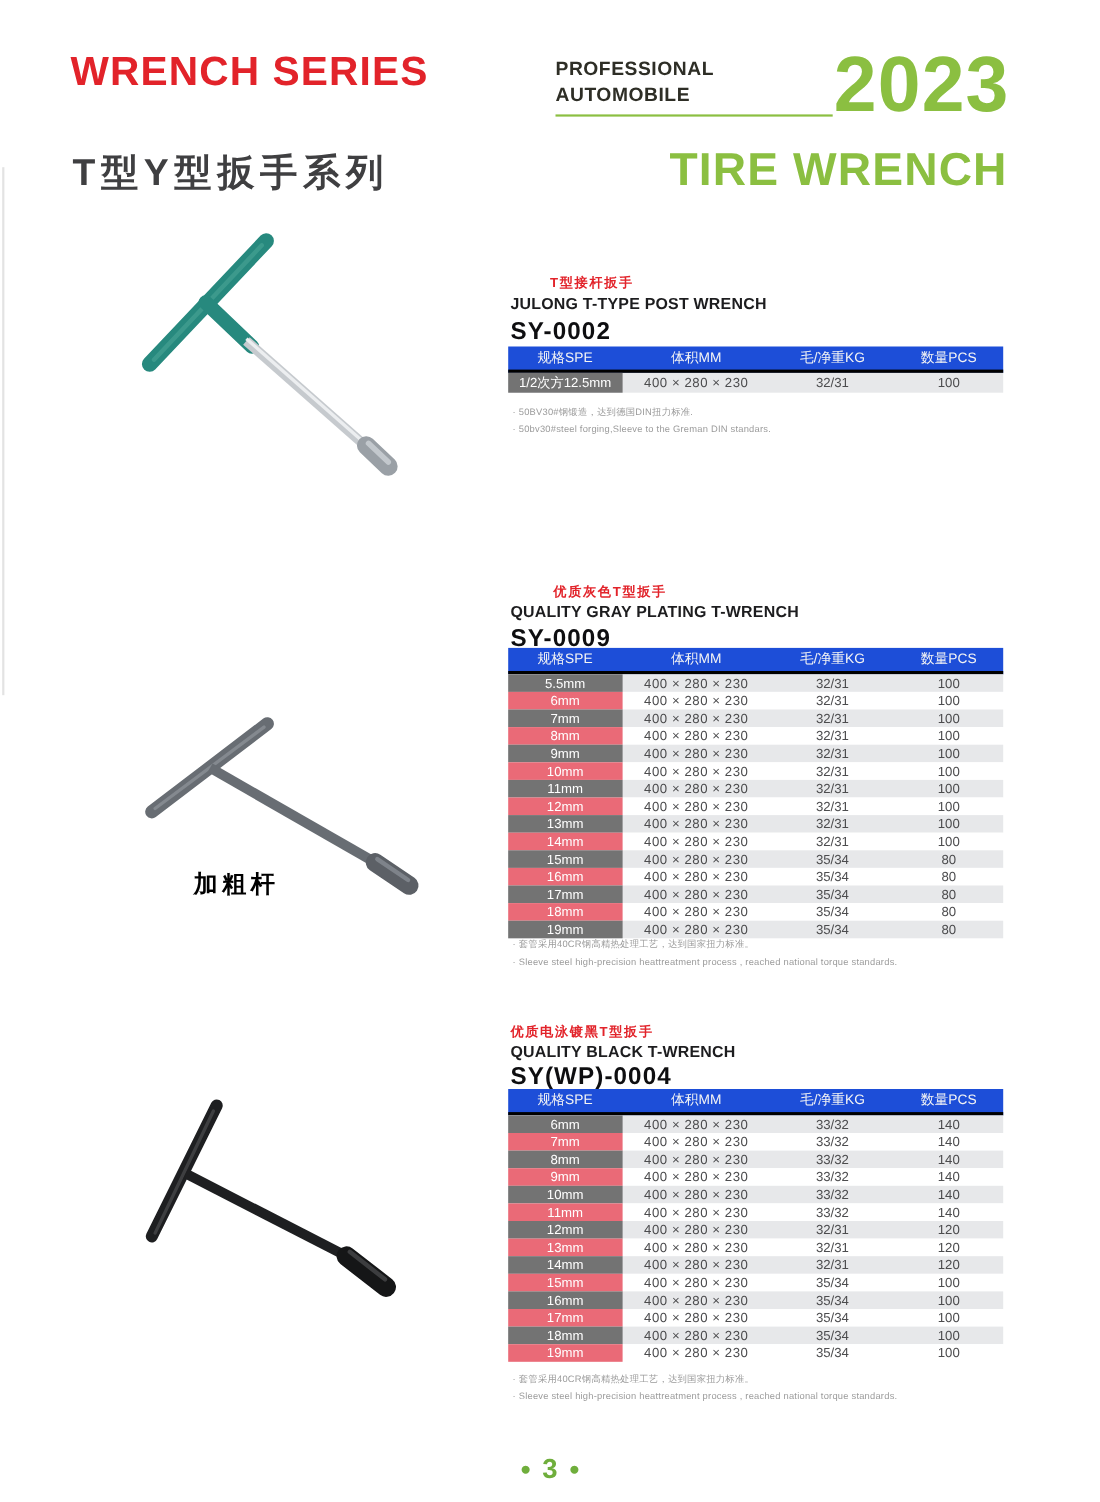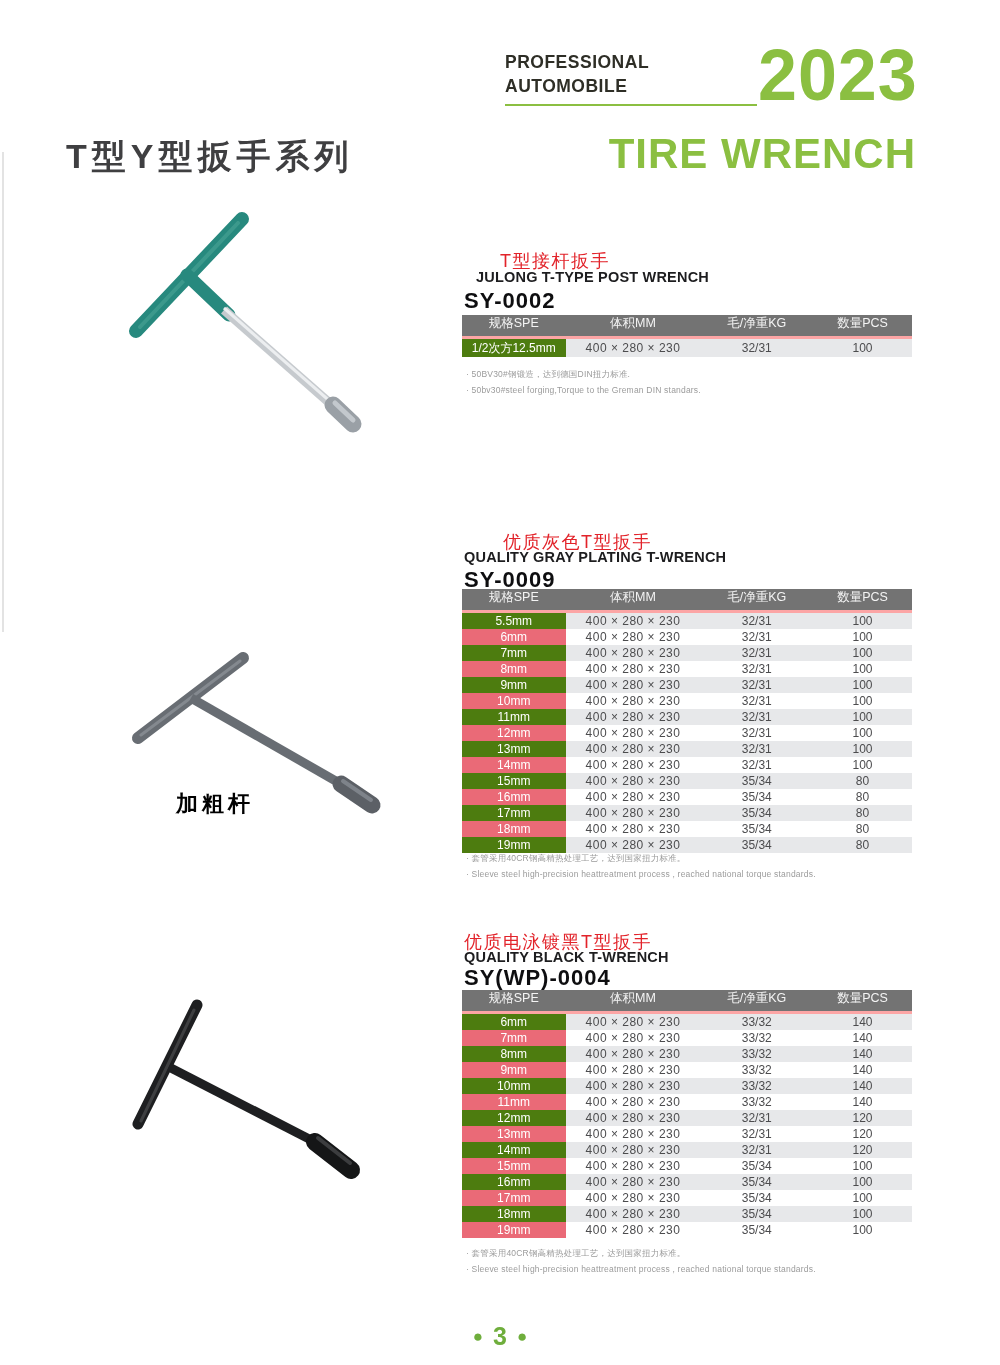--- a/index.html
+++ b/index.html
@@ -19,53 +19,54 @@
   
   .brand{left:505px;top:50px;width:255px;color:#2e2e26;font-weight:bold;
          font-size:17.5px;line-height:24px;letter-spacing:0.5px;}
   .brand-rule{left:505px;top:104px;width:252px;height:2px;background:#8bbf41;}
   .year{left:758px;top:36px;width:160px;color:#8bbf41;font-weight:bold;
         font-size:70px;letter-spacing:1px;transform:scaleY(1.02);}
   .category{left:420px;top:130px;width:496px;color:#8bbf41;font-weight:bold;
             font-size:42px;text-align:right;letter-spacing:1px;}
 
   
-  .sec-cn{color:#e2232a;font-weight:normal;font-size:18px;letter-spacing:1.5px;}
+  .sec-cn{color:#e2232a;font-weight:bold;font-size:12px;letter-spacing:1.5px;}
   .sec-en{color:#1d1d1f;font-weight:bold;font-size:14.5px;letter-spacing:0.2px;}
   .sec-model{color:#0e0e10;font-weight:bold;font-size:22px;letter-spacing:1px;}
 
   
   .tbl{left:462px;width:450px;}
-  .thead{display:flex;background:#737373;height:21px;
-         border-bottom:3px solid #fca5a5;}
+  .thead{display:flex;align-items:center;background:#1d4ed8;height:21px;
+         border-bottom:3px solid #000000;}
   .thead .h{color:#f4f4f4;font-size:12.5px;text-align:center;}
   .w-spec{width:23%;} .w-vol{width:30%;} .w-wt{width:25%;} .w-qty{width:22%;}
   .trow{display:flex;align-items:center;height:16px;}
   .rows-tall .trow{height:18px;}
   .trow.odd{background:#e7e8ea;} .trow.even{background:#ffffff;}
   .c{text-align:center;font-size:12px;color:#4c4c4e;}
   .c.vol{letter-spacing:0.5px;}
   .c.spec{color:#ffffff;height:100%;display:flex;align-items:center;justify-content:center;}
-  .spec-dark{background:#4d7c0f;} .spec-light{background:#ea6a77;}
+  .spec-dark{background:#737373;} .spec-light{background:#ea6a77;}
 
   .note{font-size:8.5px;color:#9b9b9b;letter-spacing:0.2px;}
 
   .bold-bar-label{color:#000000;font-weight:bold;font-size:22px;letter-spacing:4px;}
 
   
   .page-num{left:440px;top:1322px;width:120px;text-align:center;color:#6fae3c;
             font-weight:bold;font-size:25px;}
   .page-num .dot{font-size:17px;vertical-align:3px;padding:0 10px;}
 </style>
 </head>
 <body>
 
 <div class="abs left-rule"></div>
 
 <div class="abs main-title">
+  <div>WRENCH SERIES</div>
 </div>
 <div class="abs main-title-cn">T型Y型扳手系列</div>
 
 <div class="abs brand">
   <div>PROFESSIONAL AUTOMOBILE</div>
 </div>
 <div class="abs brand-rule"></div>
 <div class="abs year">2023</div>
 <div class="abs category">TIRE WRENCH</div>
 
@@ -73,41 +74,41 @@
   <line x1="66" y1="136" x2="172" y2="24" stroke="#27897e" stroke-width="14" stroke-linecap="round"></line>
   <line x1="70" y1="132" x2="168" y2="28" stroke="#45a193" stroke-width="4" stroke-linecap="round" opacity="0.7"></line>
   <line x1="117" y1="80" x2="159" y2="120" stroke="#27897e" stroke-width="13" stroke-linecap="round"></line>
   <line x1="154" y1="115" x2="263" y2="211" stroke="#c6cace" stroke-width="9"></line>
   <line x1="154" y1="113" x2="263" y2="209" stroke="#eceef0" stroke-width="3"></line>
   <line x1="263" y1="210" x2="283" y2="229" stroke="#9aa0a6" stroke-width="17" stroke-linecap="round"></line>
   <line x1="265" y1="208" x2="283" y2="225" stroke="#c3c8cd" stroke-width="5" stroke-linecap="round"></line>
 </svg>
 
 <div class="abs sec-cn" style="left:500px;top:249px;">T型接杆扳手</div>
-<div class="abs sec-en" style="left:464px;top:269px;margin-left:12px;">JULONG T-TYPE POST WRENCH</div>
+<div class="abs sec-en" style="left:464px;top:269px;">JULONG T-TYPE POST WRENCH</div>
 <div class="abs sec-model" style="left:464px;top:288px;">SY-0002</div>
 
 <div class="abs tbl rows-tall" style="top:315px;">
   <div class="thead">
     <div class="h w-spec">规格SPE</div>
     <div class="h w-vol">体积MM</div>
     <div class="h w-wt">毛/净重KG</div>
     <div class="h w-qty">数量PCS</div>
   </div>
   <div>
       <div class="trow odd">
         <div class="c spec w-spec spec-dark">1/2次方12.5mm</div>
         <div class="c vol w-vol">400 × 280 × 230</div>
         <div class="c wt w-wt">32/31</div>
         <div class="c qty w-qty">100</div>
       </div>
     </div>
 </div>
 <div class="abs note" style="left:466px;top:369px;">· 50BV30#钢锻造，达到德国DIN扭力标准.</div>
-<div class="abs note" style="left:466px;top:385px;">· 50bv30#steel forging,Torque to the Greman DIN standars.</div>
+<div class="abs note" style="left:466px;top:385px;">· 50bv30#steel forging,Sleeve to the Greman DIN standars.</div>
 
 <svg class="abs" style="left:85px;top:635px;" width="330" height="215" viewBox="0 0 330 215">
   <line x1="53" y1="103" x2="158" y2="23" stroke="#686d73" stroke-width="12" stroke-linecap="round"></line>
   <line x1="56" y1="100" x2="155" y2="26" stroke="#8b9096" stroke-width="3" stroke-linecap="round" opacity="0.8"></line>
   <line x1="106" y1="63" x2="256" y2="149" stroke="#686d73" stroke-width="9"></line>
   <line x1="256" y1="149" x2="287" y2="170" stroke="#5c6066" stroke-width="17" stroke-linecap="round"></line>
   <line x1="258" y1="146" x2="286" y2="165" stroke="#7e838a" stroke-width="4" stroke-linecap="round"></line>
 </svg>
 <div class="abs bold-bar-label" style="left:176px;top:789px;">加粗杆</div>
 

